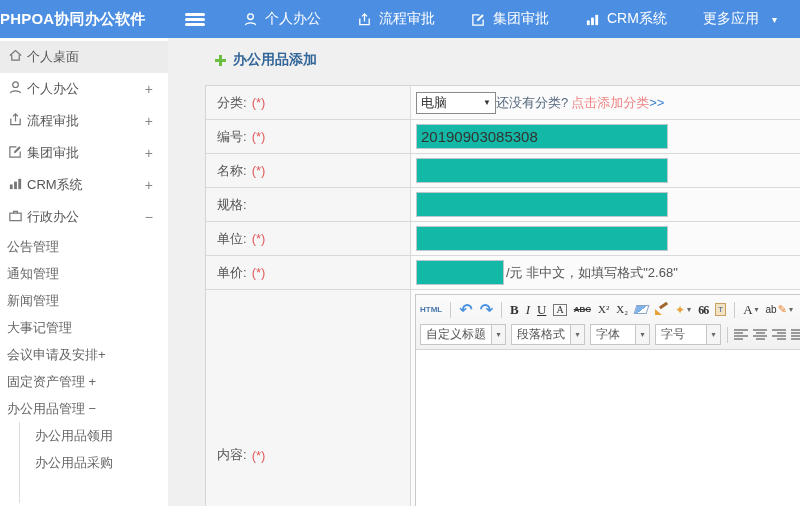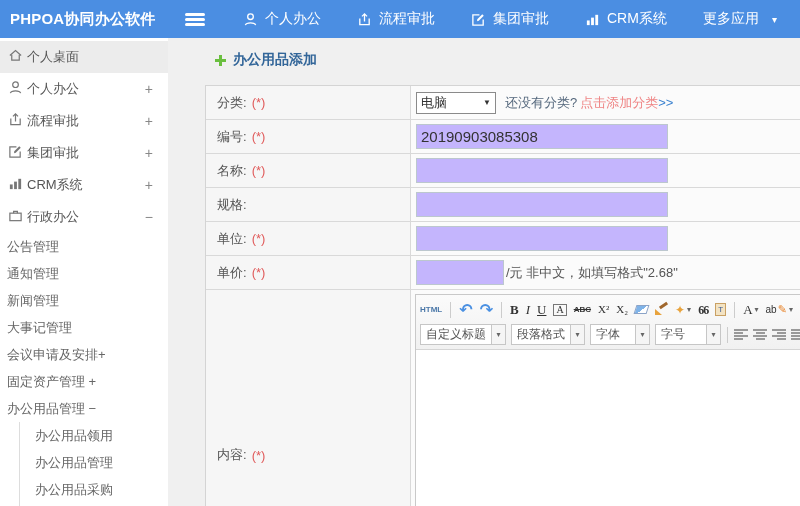--- a/index.html
+++ b/index.html
@@ -2,21 +2,21 @@
 <html><head>
 <meta charset="utf-8">
 <style>
   * { margin:0; padding:0; box-sizing:border-box; }
   html,body { width:800px; height:506px; overflow:hidden; }
   body { font-family:"Liberation Sans","DejaVu Sans",sans-serif; background:#f0f0f0; position:relative; }
 
   
   .topbar { position:absolute; left:0; top:0; width:800px; height:38px;
     background:#4b8ee2; display:flex; align-items:center; color:#fff; z-index:5; }
-  .brand { width:185px; padding-left:10px; font-size:15px; font-weight:bold; letter-spacing:.2px; }
+  .brand { width:185px; font-size:15px; font-weight:bold; letter-spacing:.2px; }
   .hamburger { width:20px; height:13px; display:flex; flex-direction:column; justify-content:space-between; cursor:pointer; }
   .hamburger span { display:block; height:3px; background:#fff; border-radius:2px; }
   .topnav { display:flex; align-items:center; margin-left:38px; gap:36px; }
   .nav-item { display:flex; align-items:center; gap:7px; font-size:14px; cursor:pointer; }
   .nav-item svg { display:block; }
   .caret { font-size:10px; margin-left:6px; }
 
   
   .sidebar { position:absolute; left:0; top:38px; width:192px; bottom:0; background:#fff;
     border-right:1px solid #ddd; overflow:hidden; padding-top:3px; }
@@ -44,28 +44,28 @@
     border-top:1px solid #d4d4d4; border-left:1px solid #d4d4d4; }
   .frow { display:flex; border-bottom:1px solid #d9d9d9; height:34px; }
   .frow.tall { height:331px; }
   .cell-label { width:205px; flex:0 0 205px; background:#f6f6f6; border-right:1px solid #d9d9d9;
     display:flex; align-items:center; padding-left:11px; font-size:13px; color:#555; gap:5px; }
   .req { color:#e05a5a; }
   .cell-value { flex:1; background:#fbfbfb; display:flex; align-items:center; padding-left:5px;
     font-size:13px; color:#555; }
   .frow.tall .cell-value { align-items:stretch; padding:4px; }
 
-  .txt-input { height:25px; width:252px; border:1px solid #bcc7ce; background:#c4b5fd; font-size:15px;
+  .txt-input { height:25px; width:252px; border:1px solid #bcc7ce; background:#14b8a6; font-size:15px;
     color:#333; padding:0 4px; font-family:"Liberation Sans","DejaVu Sans",sans-serif; }
   .txt-input.small { width:88px; }
   .sel { width:80px; height:22px; border:1px solid #8a8a8a; background:#fff; display:flex;
     align-items:center; font-size:13px; color:#333; padding:0 4px; cursor:pointer; }
   .sel .sel-lbl { flex:1; }
   .sel .sel-arr { font-size:8px; color:#333; }
-  .cat-note { margin-left:9px; color:#55687d; }
+  .cat-note { color:#55687d; }
   .cat-link { color:#ef8585; cursor:pointer; margin-left:3px; }
   .cat-arr { color:#3b82d0; cursor:pointer; }
   .price-hint { margin-left:2px; color:#555; }
 
   
   .editor { flex:1; display:flex; flex-direction:column; border:1px solid #c9c9c9; background:#fff; }
   .tb { background:linear-gradient(#fbfbfb,#f1f1f1); border-bottom:1px solid #d5d5d5; padding:2px 4px; }
   .tb-row { display:flex; align-items:center; height:25px; gap:7px; }
   .tb-row2 { gap:5px; }
   .tb-sep { width:1px; height:16px; background:#ccc; margin:0 1px; flex:0 0 auto; }
@@ -226,23 +226,20 @@
     </div>
   <div class="sub-item">
       <span>办公用品管理 −</span>
     </div>
 
   <div class="subsub">
     <div class="sub-item">
         <span>办公用品领用</span>
       </div>
     <div class="sub-item">
-        <span>办公用品管理</span>
-      </div>
-    <div class="sub-item">
         <span>办公用品采购</span>
       </div>
     <div class="sub-item"></div>
   </div>
 </div>
 
 <div class="content">
   <div class="page-title">
     <span class="plus-icon"></span>
     <span>办公用品添加</span>

